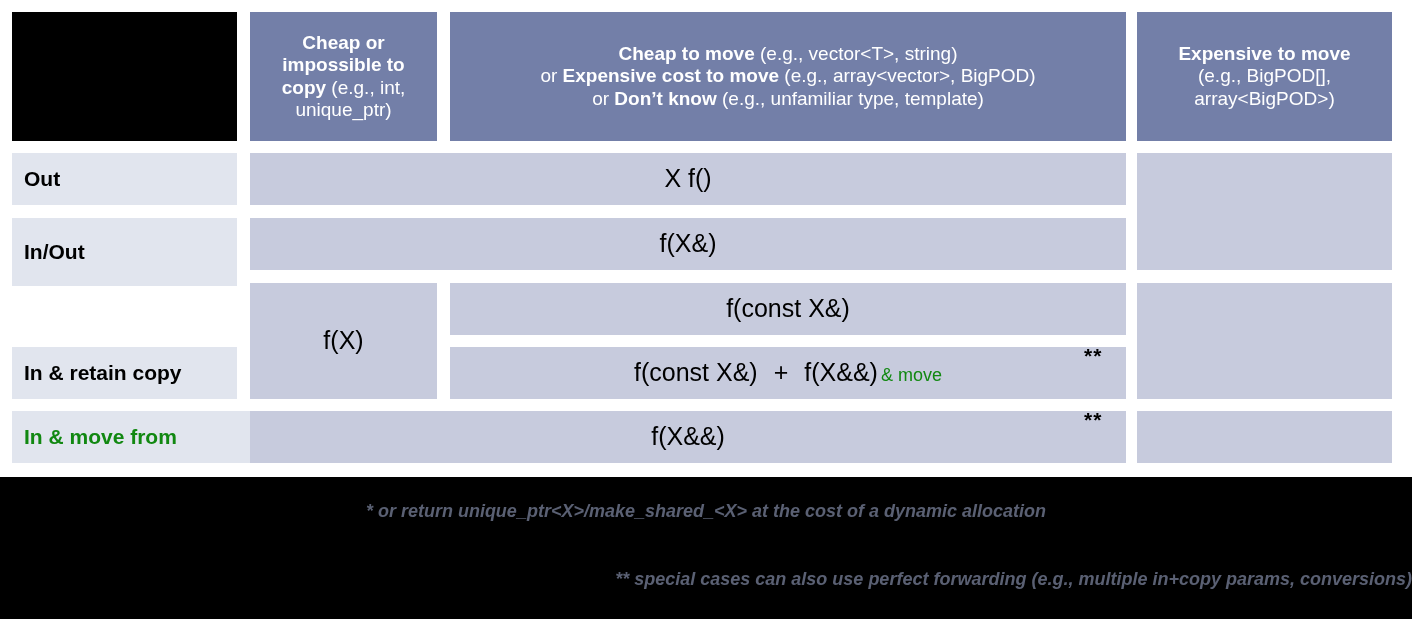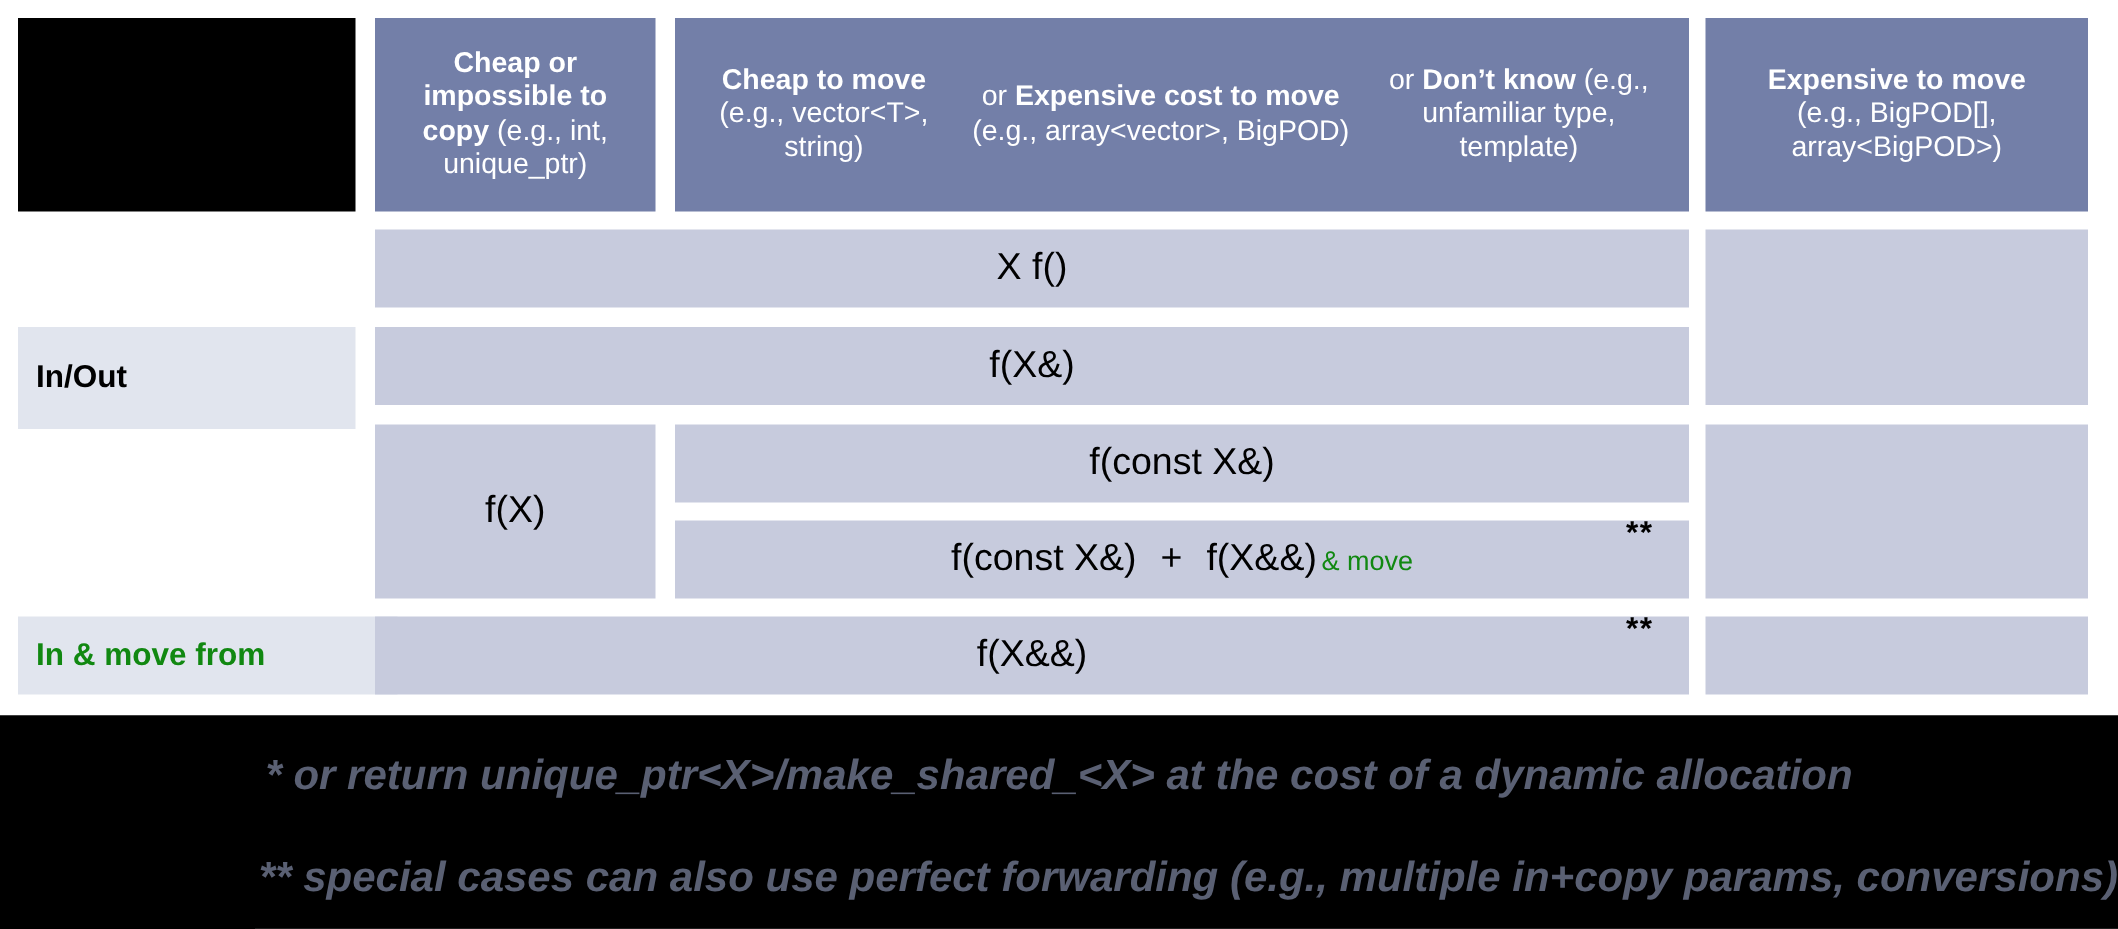--- a/index.html
+++ b/index.html
@@ -100,55 +100,61 @@
     left: 0; top: 477px;
     width: 1412px;
     height: 142px;
     background: #000000;
   }
   .footnote {
     position: absolute;
     color: #5a6073;
     font-style: italic;
     font-weight: bold;
-    font-size: 28px;
+    font-size: 18px;
     white-space: nowrap;
     font-family: "Liberation Sans", sans-serif;
   }
   #footnote-1 { left: 0; top: 24px; width: 1412px; text-align: center; }
   #footnote-2 { left: 0; top: 92px; width: 1412px; text-align: right; }
 </style>
 </head>
 <body>
 
 <div id="table-area">
 
   <div id="corner-block"></div>
 
   <div class="cell hdr" style="left:250px; top:12px; width:187px; height:129px; flex-direction:column;">
     <div><b>Cheap or</b></div>
     <div><b>impossible to</b></div>
     <div><b>copy</b><span> (e.g., int,</span></div>
     <div><span>unique_ptr)</span></div>
   </div>
 
-  <div class="cell hdr" style="left:450px; top:12px; width:676px; height:129px; flex-direction:row;">
+  <div class="cell hdr" style="left:450px; top:12px; width:676px; height:129px; flex-direction:column;">
     <div><b>Cheap to move</b><span> (e.g., vector&lt;T&gt;, string)</span></div>
     <div><span>or </span><b>Expensive cost to move</b><span> (e.g., array&lt;vector&gt;, BigPOD)</span></div>
     <div><span>or </span><b>Don’t know</b><span> (e.g., unfamiliar type, template)</span></div>
   </div>
 
   <div class="cell hdr" style="left:1137px; top:12px; width:255px; height:129px; flex-direction:column;">
     <div><b>Expensive to move</b></div>
     <div><span>(e.g., BigPOD[],</span></div>
     <div><span>array&lt;BigPOD&gt;)</span></div>
   </div>
 
+  <div class="cell rowlabel" style="left:12px; top:153px; width:225px; height:52px;">
+    <span>Out</span>
+  </div>
   <div class="cell rowlabel" style="left:12px; top:218px; width:225px; height:68px;">
     <span>In/Out</span>
+  </div>
+  <div class="cell rowlabel" style="left:12px; top:347px; width:225px; height:52px;">
+    <span>In &amp; retain copy</span>
   </div>
   <div class="cell rowlabel green" style="left:12px; top:411px; width:253px; height:52px;">
     <span>In &amp; move from</span>
   </div>
 
   <div class="cell body-cell" style="left:250px; top:153px; width:876px; height:52px;">
     <span>X f()</span>
   </div>
 
   <div class="cell body-cell" style="left:1137px; top:153px; width:255px; height:117px;"></div>

